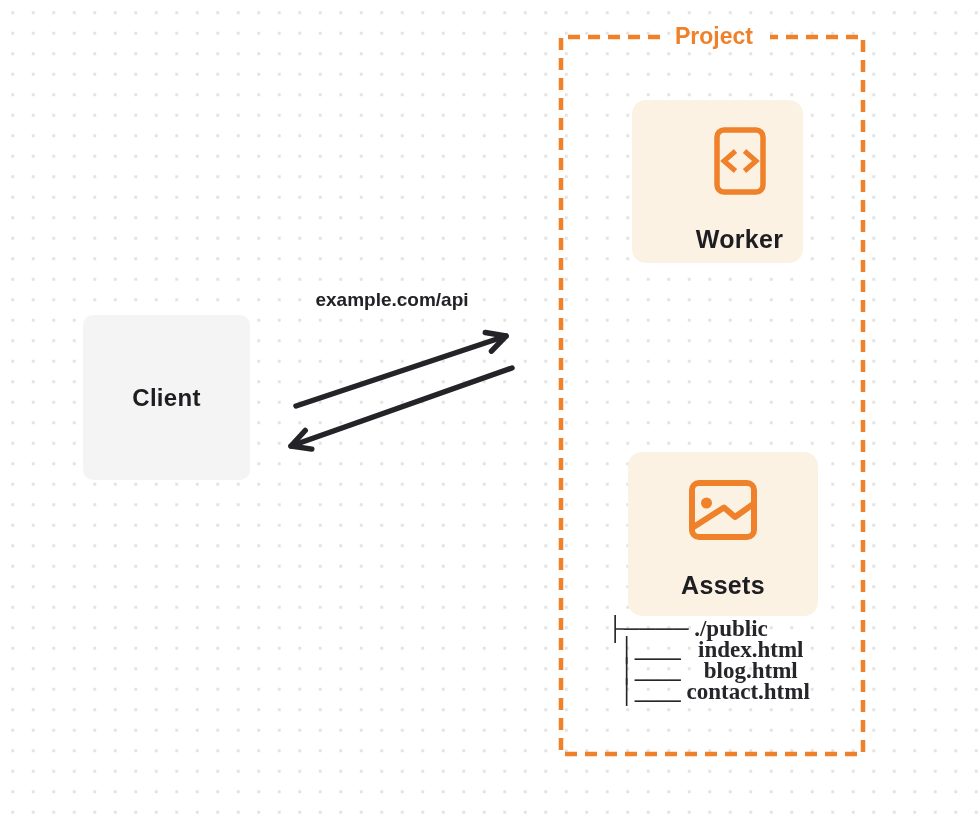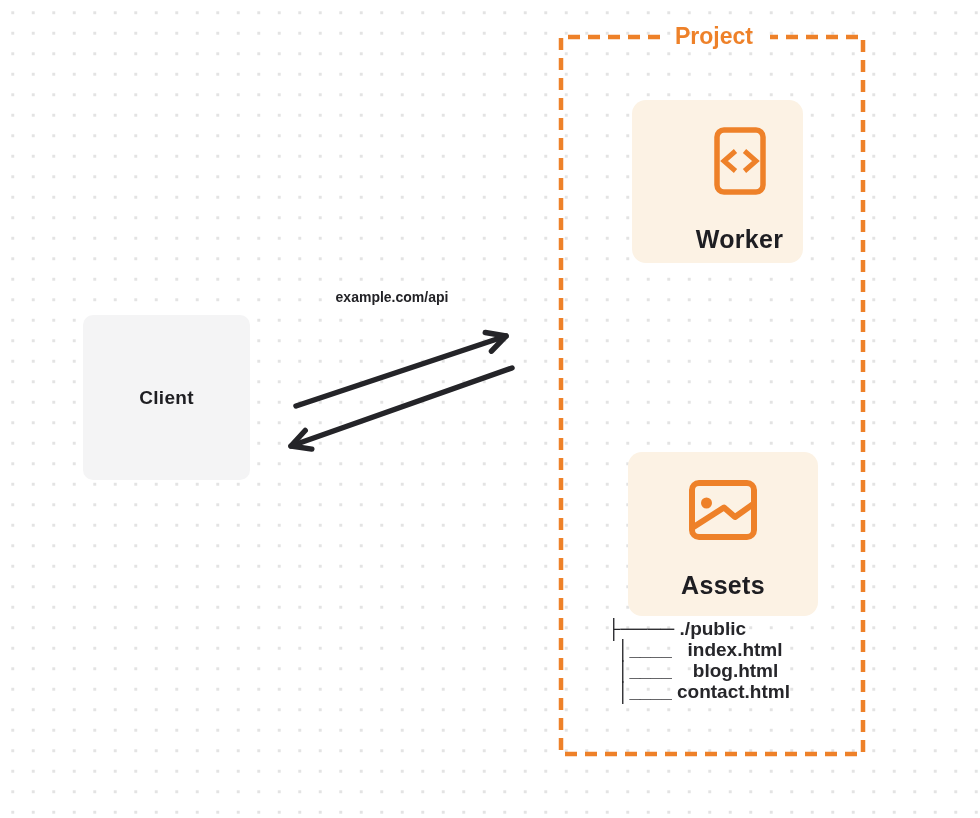--- a/index.html
+++ b/index.html
@@ -38,26 +38,26 @@
     stroke-dasharray: 12 8;
   }
 
   #client-node {
     left: 83px; top: 315px; width: 167px; height: 165px;
     background: var(--client-gray);
     border-radius: 10px;
     display: flex; align-items: center; justify-content: center;
   }
   .node-label {
-    font-size: 19px; font-weight: 700; color: #1E1E22; letter-spacing: 0.3px;
+    font-size: 24px; font-weight: 700; color: #1E1E22; letter-spacing: 0.3px;
   }
 
   #request-label {
     left: 392px; top: 289px; transform: translateX(-50%);
-    font-size: 14px; font-weight: 700; color: #222226; white-space: nowrap;
+    font-size: 19px; font-weight: 700; color: #222226; white-space: nowrap;
   }
 
   #project-label {
     left: 714px; top: 23px; transform: translateX(-50%);
     font-size: 23px; font-weight: 700; color: var(--accent-orange);
     white-space: nowrap;
     text-align: center;
   }
 
   .card {
@@ -71,22 +71,22 @@
   .card .node-label { font-size: 25px; }
 
   .icon-stroke {
     fill: none;
     stroke: var(--accent-orange);
   }
   .icon-fill { fill: var(--accent-orange); }
 
   #file-tree {
     left: 607px; top: 618px;
-    font-family: Liberation Sans, sans-serif;
-    font-size: 19px; line-height: 21px; font-weight: 700;
+    font-family: Liberation Serif, serif;
+    font-size: 23px; line-height: 21px; font-weight: 700;
     color: #26262A;
     white-space: pre;
   }
 </style>
 </head>
 <body>
 
 <svg id="overlay-svg" class="abs" viewBox="0 0 980 818" xmlns="http://www.w3.org/2000/svg">
   <path id="project-border-path" d="M 660 37 L 561 37 L 561 754 L 863 754 L 863 37 L 770 37"></path>
   <g>

